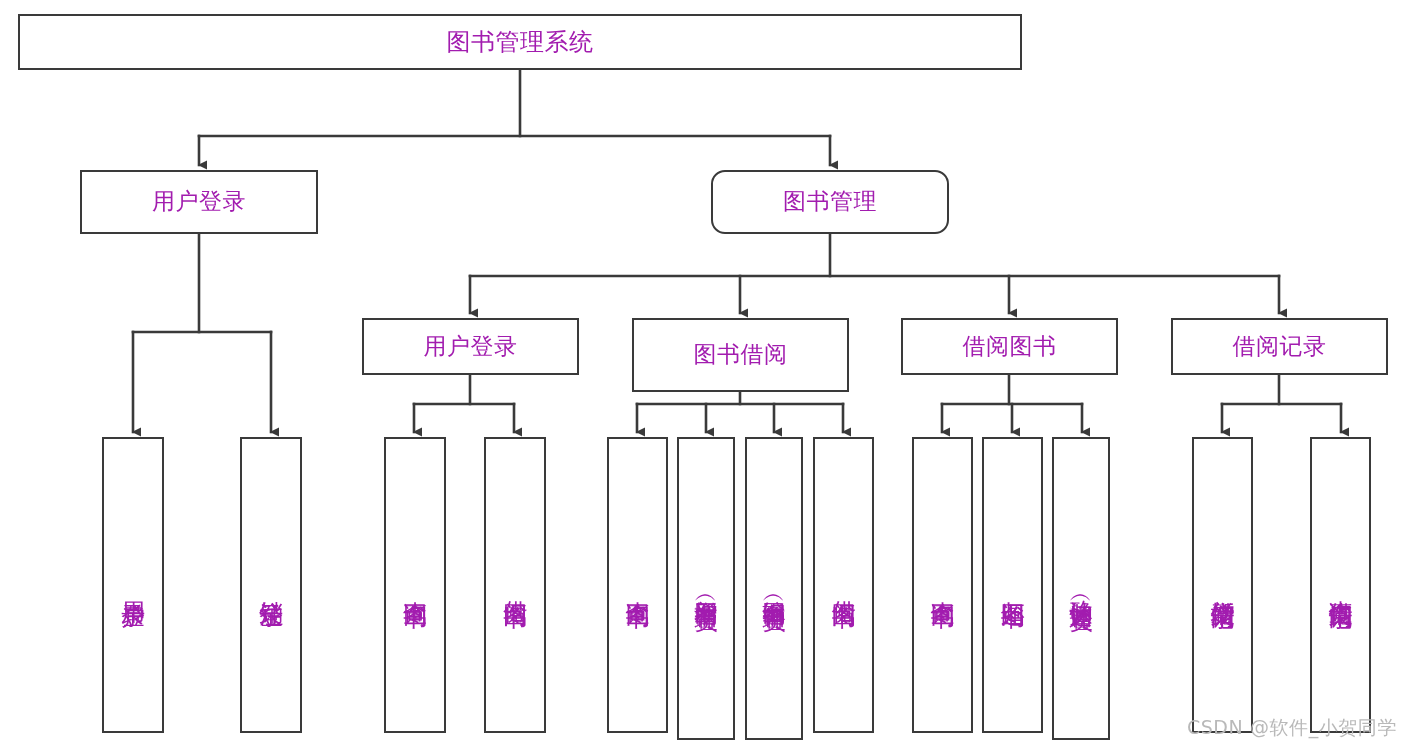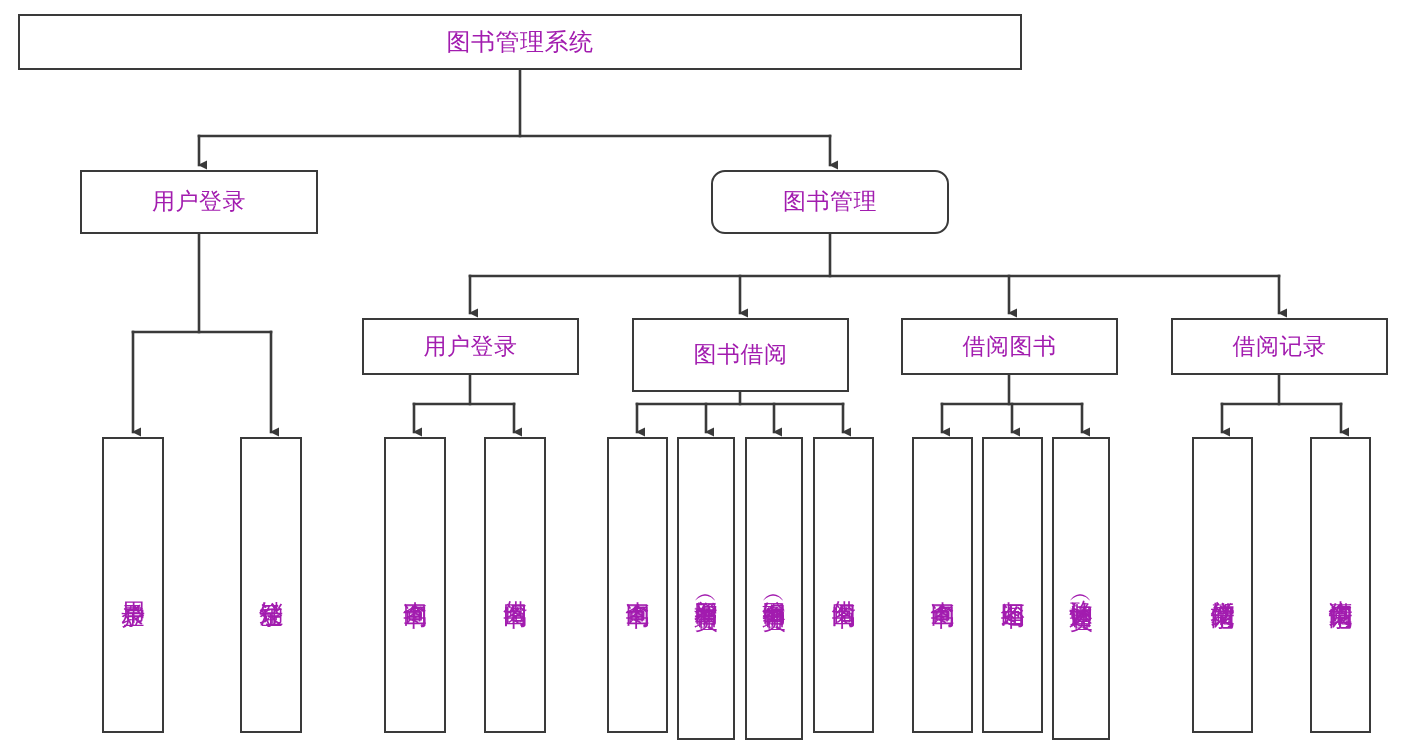--- a/index.html
+++ b/index.html
@@ -206,14 +206,15 @@
   </div>
 
   <div class="node vert" style="left:1192px; top:437px; width:61px; height:296px;">
     <span class="label">新增借阅记录</span>
   </div>
 
   <div class="node vert" style="left:1310px; top:437px; width:61px; height:296px;">
     <span class="label">查询借阅记录</span>
   </div>
 
+  <div class="watermark">CSDN @软件_小贺同学</div>
 
 </div>
 
 </body></html>

